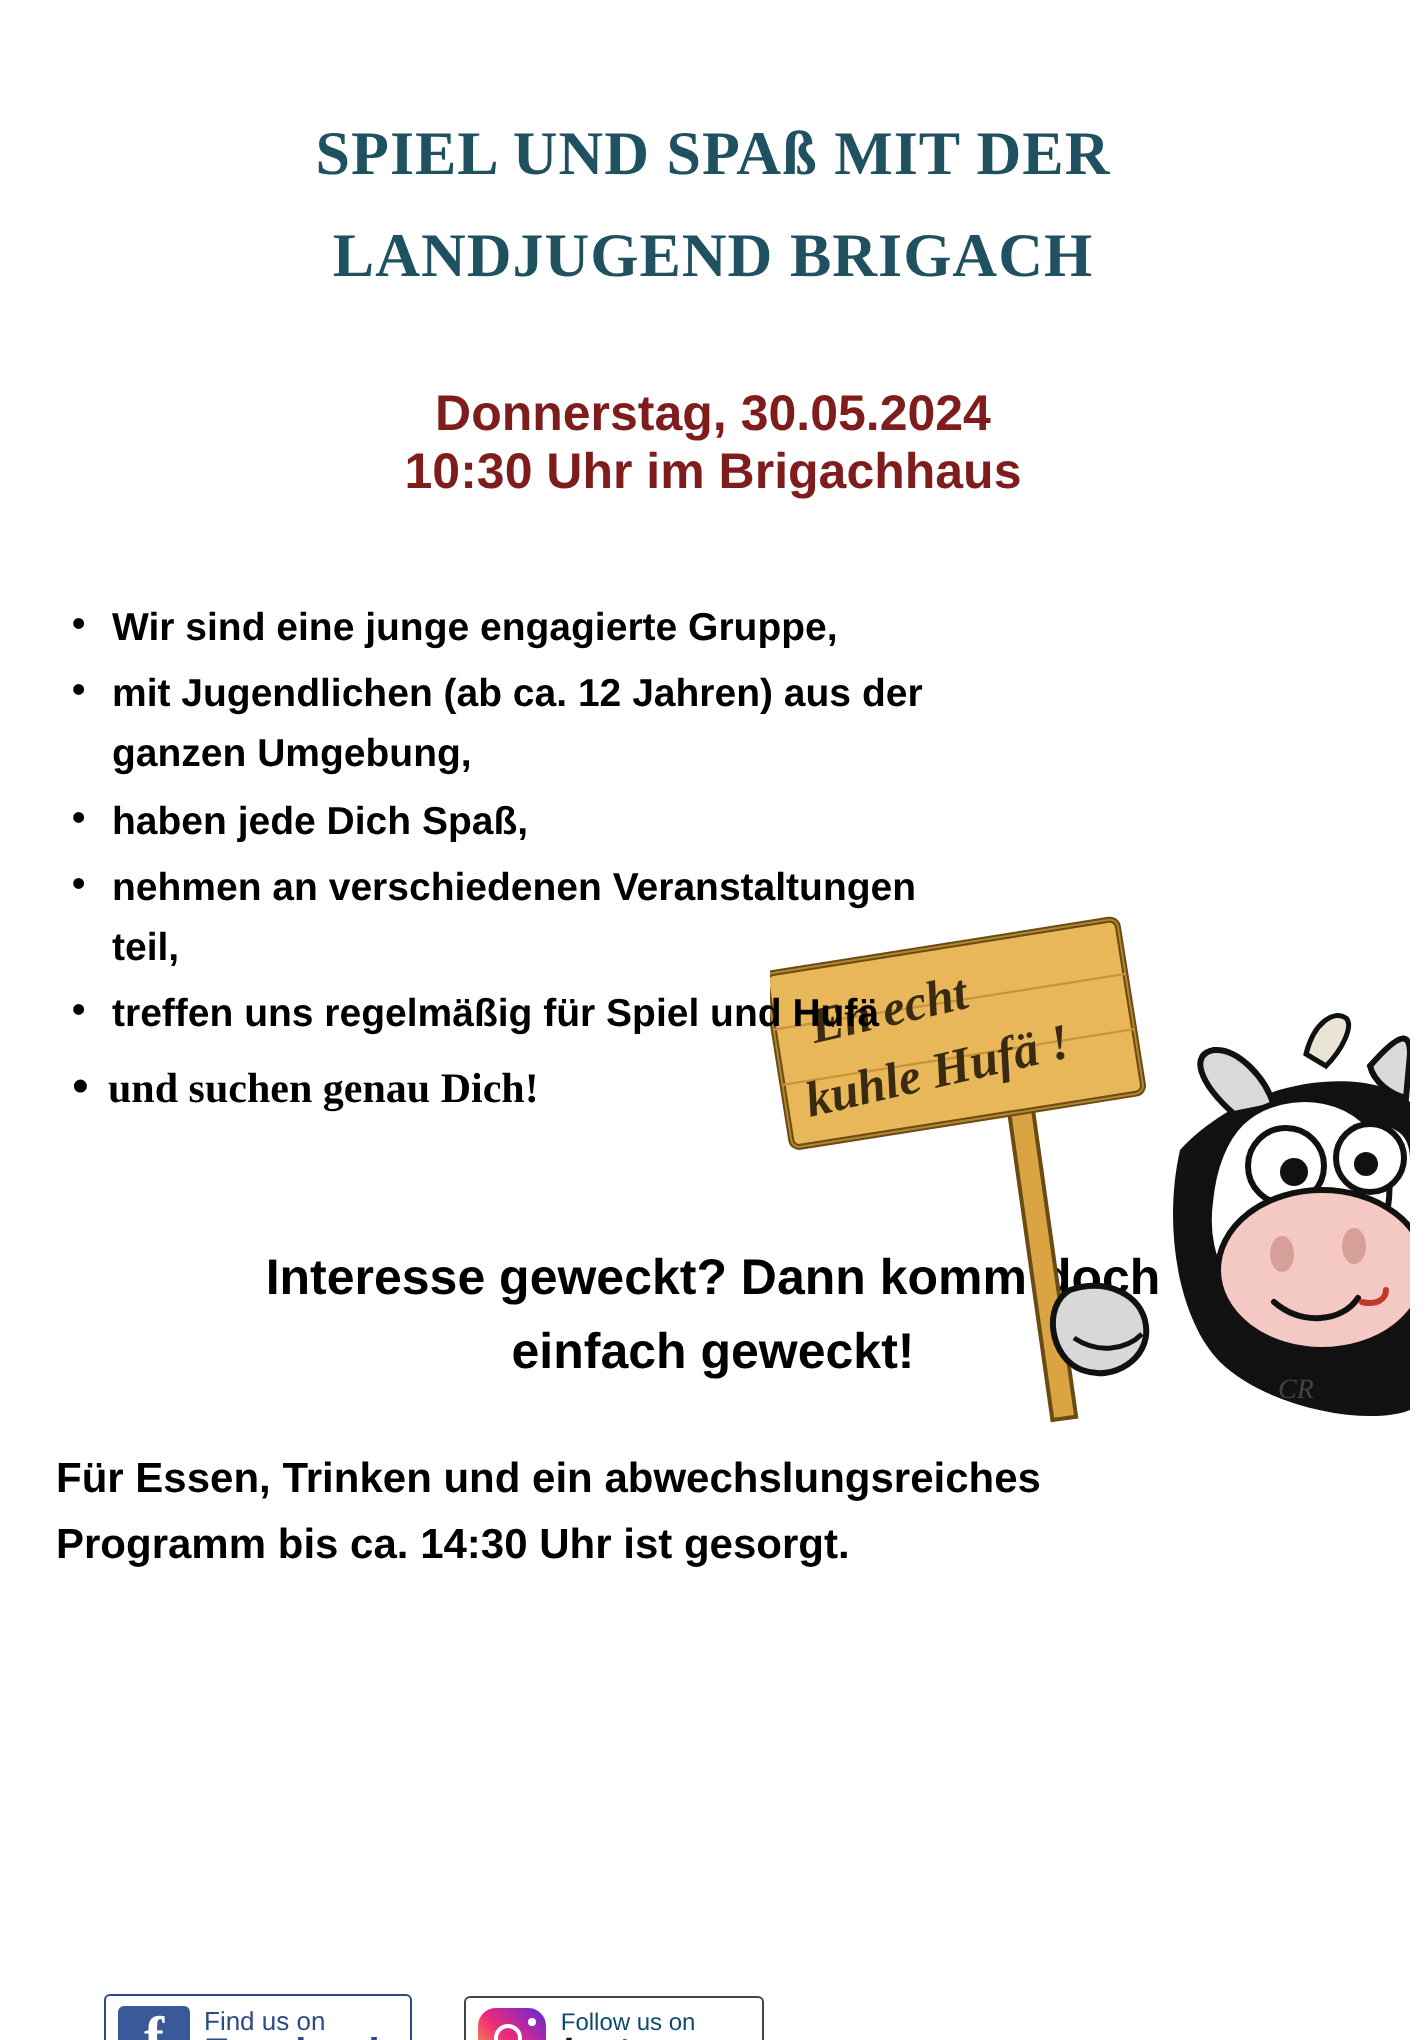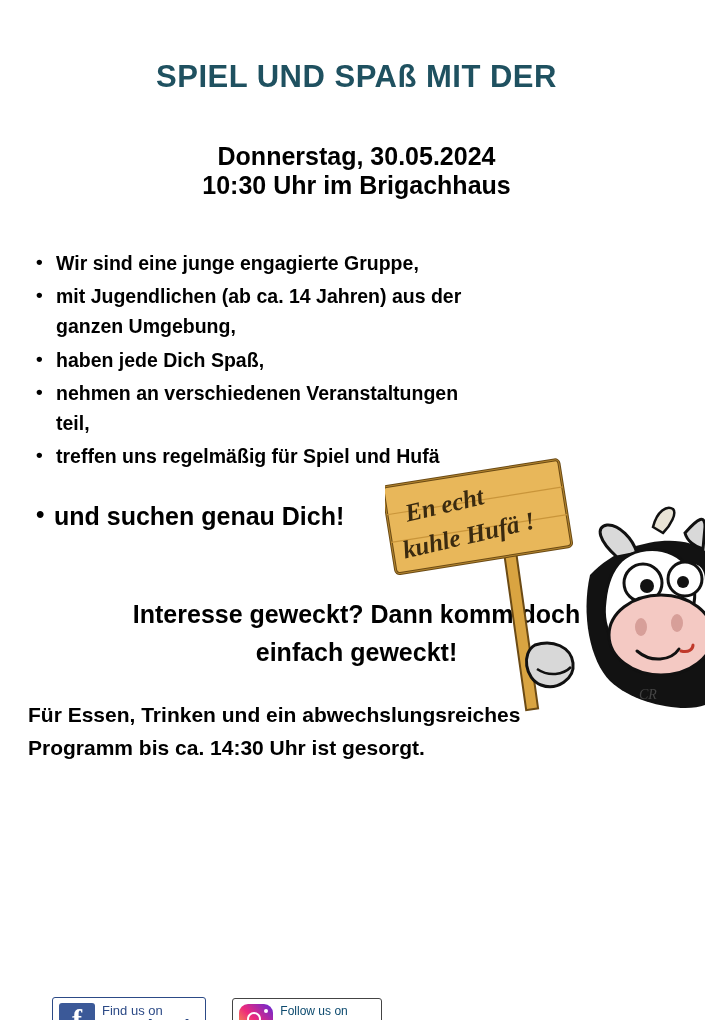--- a/index.html
+++ b/index.html
@@ -25,30 +25,31 @@
 
   
   .title {
     color: #1f5160;
     font-weight: bold;
     text-align: center;
     font-size: 31px;
     letter-spacing: 0.5px;
     line-height: 1.45;
     padding: 0 20px;
+    font-family: Liberation Serif, serif;
   }
   .title-line-1 { margin-top: 55px; }
   .title-line-2 { margin-top: 6px; }
 
   
   .date-block {
     text-align: center;
     font-weight: bold;
     font-size: 25px;
-    color: #000000;
+    color: #7f1d1d;
   }
   .date-line { margin-top: 42px; }
   .time-line { }
 
   
   .bullets {
     margin: 48px 0 0 0;
     padding: 0 0 0 36px;
     list-style: none;
     font-size: 19.5px;
@@ -64,23 +65,24 @@
     max-width: 430px;
   }
   .bullets li::before {
     content: "\2022";
     position: absolute;
     left: 0;
     top: -1px;
     font-size: 19px;
   }
   .bullets li.big {
-    font-size: 25px;
-    margin-top: 26px;
+    font-size: 21px;
+    margin-top: 6px;
     padding-left: 18px;
+    font-family: Liberation Serif, serif;
   }
   .bullets li.big::before {
     font-size: 24px;
     top: -2px;
   }
 
   
   .cow-wrap {
     position: absolute;
     right: 8px;
@@ -182,20 +184,21 @@
   }
   .ig-text .small { font-size: 12px; font-weight: normal; color:#0c4a6e; }
   .ig-text .large { font-size: 19px; font-weight: bold; font-style: italic; }
 </style>
 </head>
 <body>
 
 <div class="page">
 
   <div class="title title-line-1">SPIEL UND SPAß MIT DER</div>
+  <div class="title title-line-2">LANDJUGEND BRIGACH</div>
 
   <div class="date-block">
     <div class="date-line">Donnerstag, 30.05.2024</div>
     <div class="time-line">10:30 Uhr im Brigachhaus</div>
   </div>
 
   <div class="cow-wrap">
     <svg width="320" height="270" viewBox="0 0 320 270" xmlns="http://www.w3.org/2000/svg">
 
       <g>
@@ -235,21 +238,21 @@
 
       <path d="M150 190 C168 184, 186 192, 188 208 C190 224, 172 236, 156 230 C140 224, 136 198, 150 190 Z" fill="#d8d8d8" stroke="#111" stroke-width="3"></path>
       <path d="M152 214 C164 222, 178 220, 186 212" fill="none" stroke="#111" stroke-width="2.5"></path>
 
       <text x="254" y="244" font-family="'Liberation Serif', serif" font-size="14" fill="#444" font-style="italic">CR</text>
     </svg>
   </div>
 
   <ul class="bullets">
     <li>Wir sind eine junge engagierte Gruppe,</li>
-    <li>mit Jugendlichen (ab ca. 14 Jahren)  aus der ganzen Umgebung,</li>
+    <li>mit Jugendlichen (ab ca. 12 Jahren)  aus der ganzen Umgebung,</li>
     <li>haben jede Dich Spaß,</li>
     <li>nehmen an verschiedenen Veranstaltungen teil,</li>
     <li>treffen uns regelmäßig für Spiel und Hufä</li>
     <li class="big">und suchen genau Dich!</li>
   </ul>
 
   <div class="cta">
     <div>Interesse geweckt? Dann komm doch</div>
     <div>einfach geweckt!</div>
   </div>

